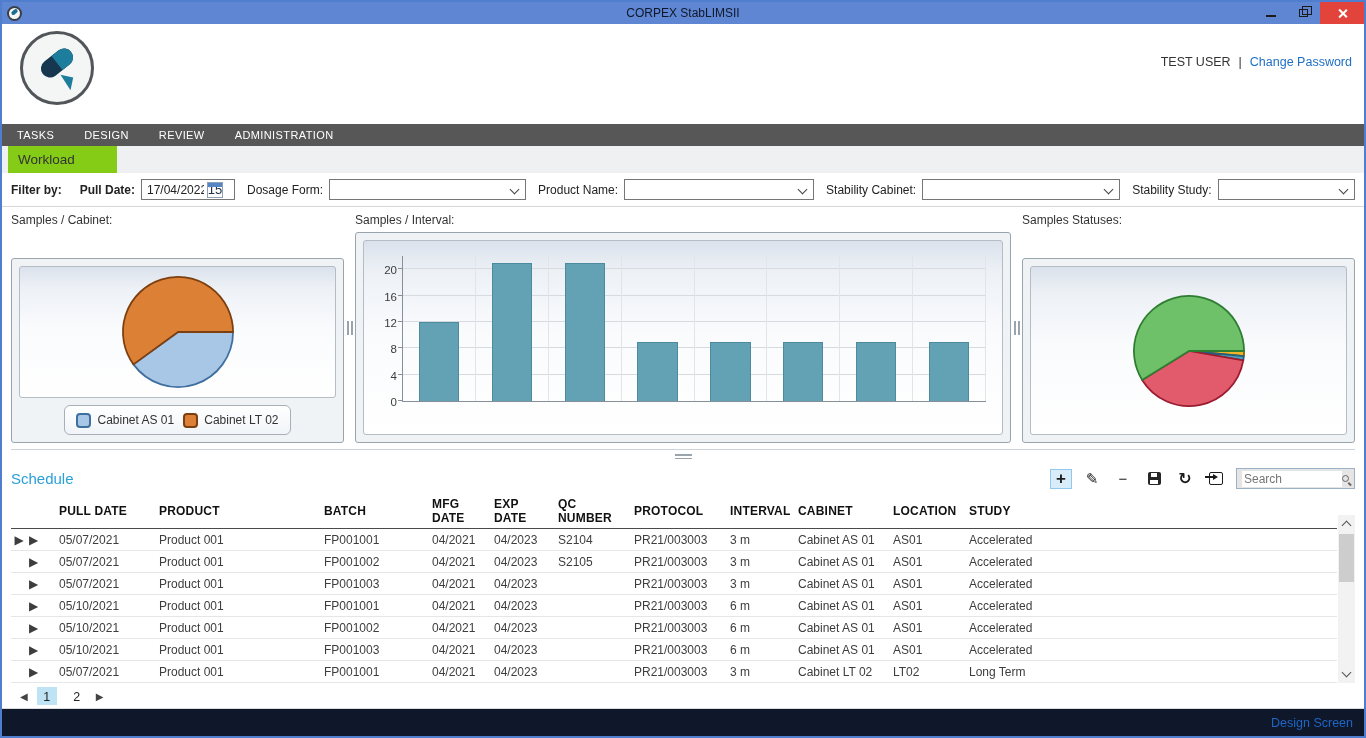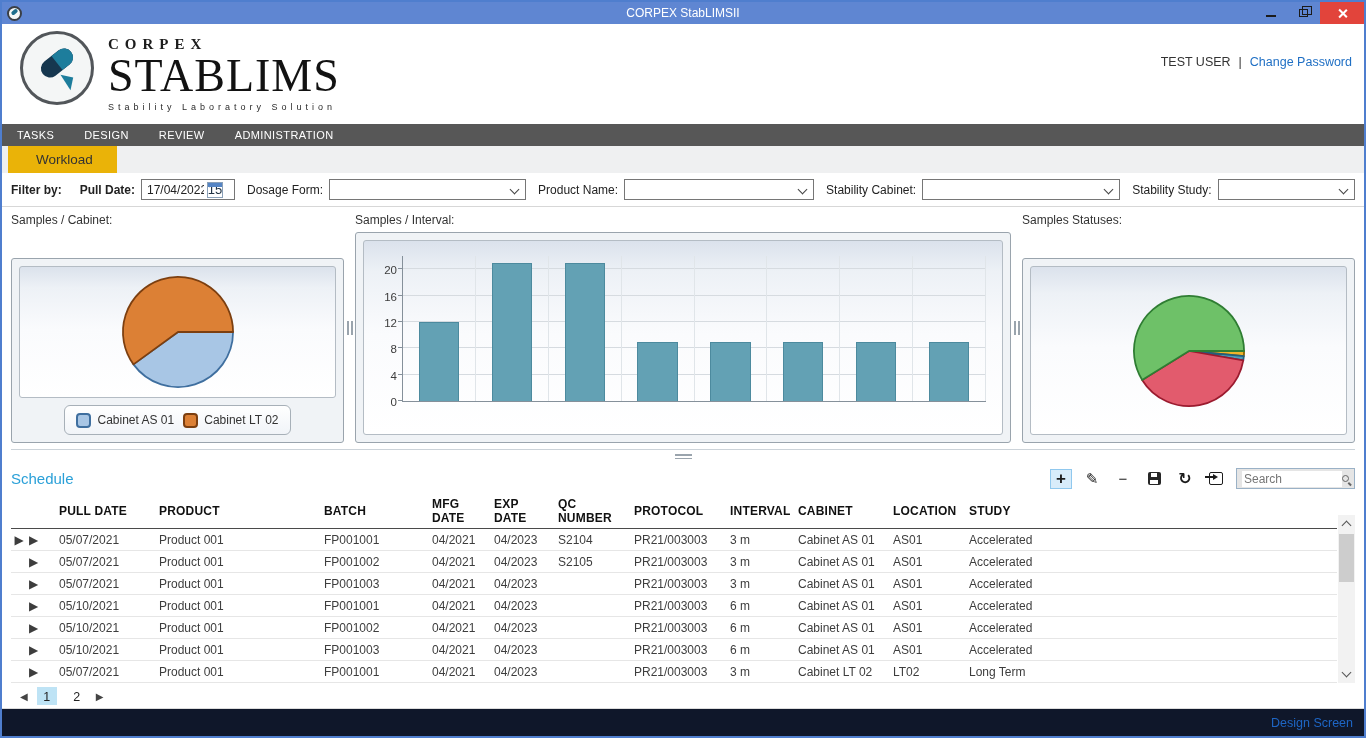--- a/index.html
+++ b/index.html
@@ -7,21 +7,21 @@
     font-family:"Liberation Sans","DejaVu Sans",sans-serif; }
   .window { width:1366px; height:738px; border:2px solid #4f7ece; background:#fff;
     display:flex; flex-direction:column; }
 
   
   .titlebar { height:22px; background:#5f86d2; position:relative; display:flex; align-items:center; flex:0 0 auto; }
   .app-icon { width:15px; height:15px; margin-left:5px; border-radius:50%; background:#f4f6f6;
     border:2px solid #3a3f45; position:relative; }
   .app-icon::after { content:""; position:absolute; left:2px; top:2px; width:7px; height:4px;
     background:#1d6d8c; border-radius:2px; transform:rotate(-40deg); }
-  .title-text { position:absolute; left:0; right:0; text-align:center; font-size:12px; color:#ffffff; }
+  .title-text { position:absolute; left:0; right:0; text-align:center; font-size:12px; color:#0f172a; }
   .win-controls { position:absolute; right:0; top:0; height:22px; display:flex; }
   .win-btn { width:33px; height:22px; display:flex; align-items:center; justify-content:center; }
   .win-btn.close { width:44px; background:#e2443b; }
   .glyph-min { width:10px; height:2px; background:#1b1b1b; margin-top:6px; }
   .glyph-restore { width:9px; height:8px; border:1.5px solid #1b1b1b; position:relative; background:transparent; }
   .glyph-restore::before { content:""; position:absolute; left:2px; top:-4px; width:8px; height:7px; border:1.5px solid #1b1b1b; }
   .glyph-close { position:relative; width:11px; height:11px; }
   .glyph-close::before,.glyph-close::after { content:""; position:absolute; left:5px; top:0; width:1.8px; height:11px; background:#fff; }
   .glyph-close::before { transform:rotate(45deg);} .glyph-close::after { transform:rotate(-45deg);}
 
@@ -41,22 +41,22 @@
   .brand-tag { font-family:"Liberation Sans",sans-serif; font-size:9px; letter-spacing:4px; color:#2b2b2b; margin-top:3px; }
   .user-bar { position:absolute; right:12px; top:31px; font-size:12.5px; color:#333; display:flex; gap:8px; }
   .user-bar .link { color:#1f6fc4; cursor:pointer; }
 
   
   .menubar { height:22px; background:#575757; display:flex; align-items:center; flex:0 0 auto; }
   .menu-item { color:#fff; font-size:11px; padding:0 15px; letter-spacing:.4px; cursor:pointer; }
 
   
   .tabstrip { height:27px; background:#eff0f1; display:flex; flex:0 0 auto; }
-  .tab-active { margin-left:6px; width:109px; background:#eab308; display:flex; align-items:center;
-    padding-left:28px; font-size:13.5px; color:#333; }
+  .tab-active { margin-left:6px; width:109px; background:#84cc16; display:flex; align-items:center;
+    padding-left:10px; font-size:13.5px; color:#333; }
 
   
   .filterbar { height:34px; display:flex; align-items:center; padding:0 9px; font-size:12px; color:#222;
     border-bottom:1px solid #d7d7d7; flex:0 0 auto; white-space:nowrap; }
   .flabel { margin:0 6px 0 12px; }
   .flabel.first { margin-left:0; font-weight:bold; }
   .date-box { width:94px; height:21px; border:1px solid #767676; display:flex; align-items:center; background:#fff; }
   .date-box input { border:none; outline:none; width:64px; font-size:12px; padding-left:5px; color:#222;
     font-family:"Liberation Sans",sans-serif; }
   .cal-icon { width:16px; height:16px; margin-left:1px; border:1px solid #8aa0b8; background:#fff; position:relative;
@@ -175,25 +175,20 @@
           <div class="glyph-close"></div>
         </div>
     </div>
   </div>
 
   <div class="header">
     <div class="logo-wrap">
       <div class="logo-circle">
         <div class="pill"></div>
           <div class="pill-dot"></div>
-      </div>
-      <div class="brand-text">
-        <div class="brand-top">CORPEX</div>
-        <div class="brand-main">STABLIMS</div>
-        <div class="brand-tag">Stability Laboratory Solution</div>
       </div>
     </div>
     <div class="user-bar">
       <span>TEST USER</span>
       <span>|</span>
       <span class="link">Change Password</span>
     </div>
   </div>
 
   <div class="menubar">

